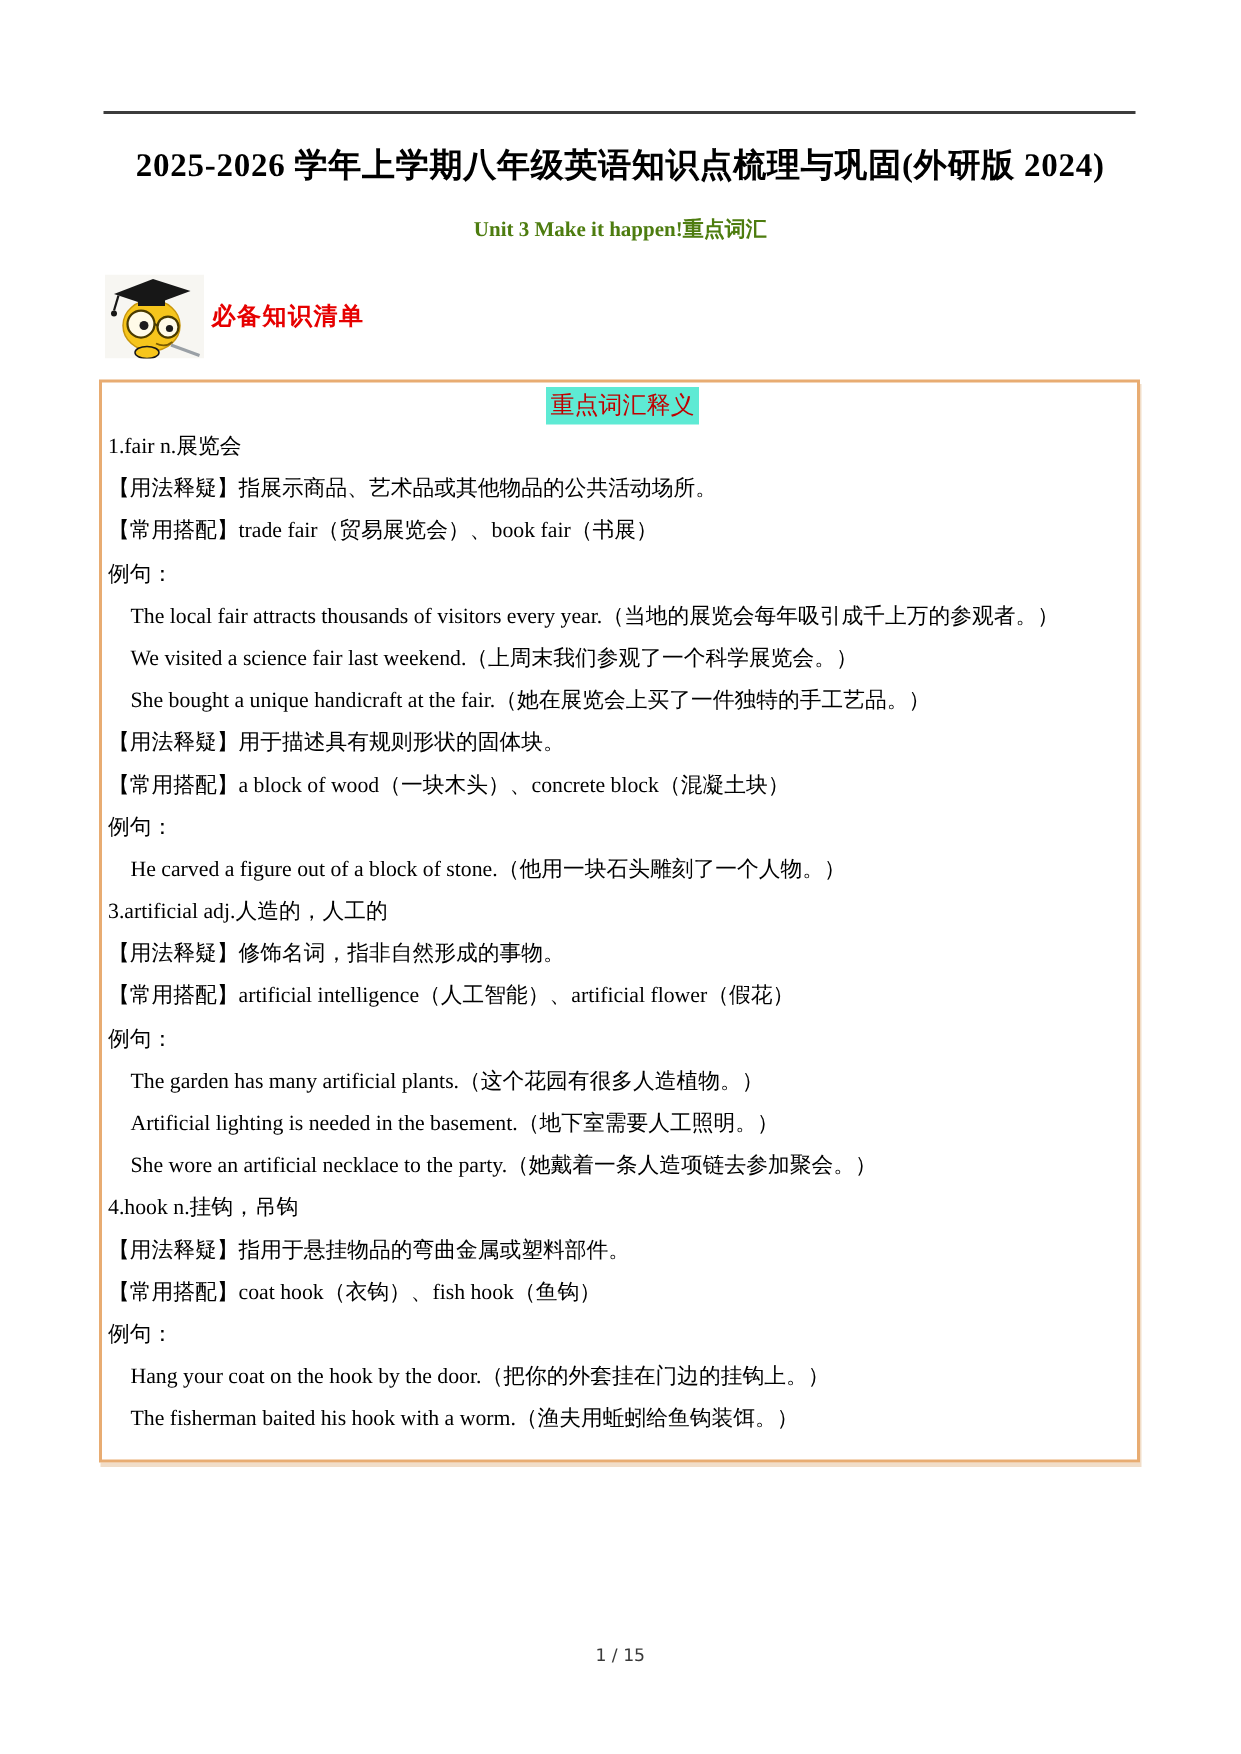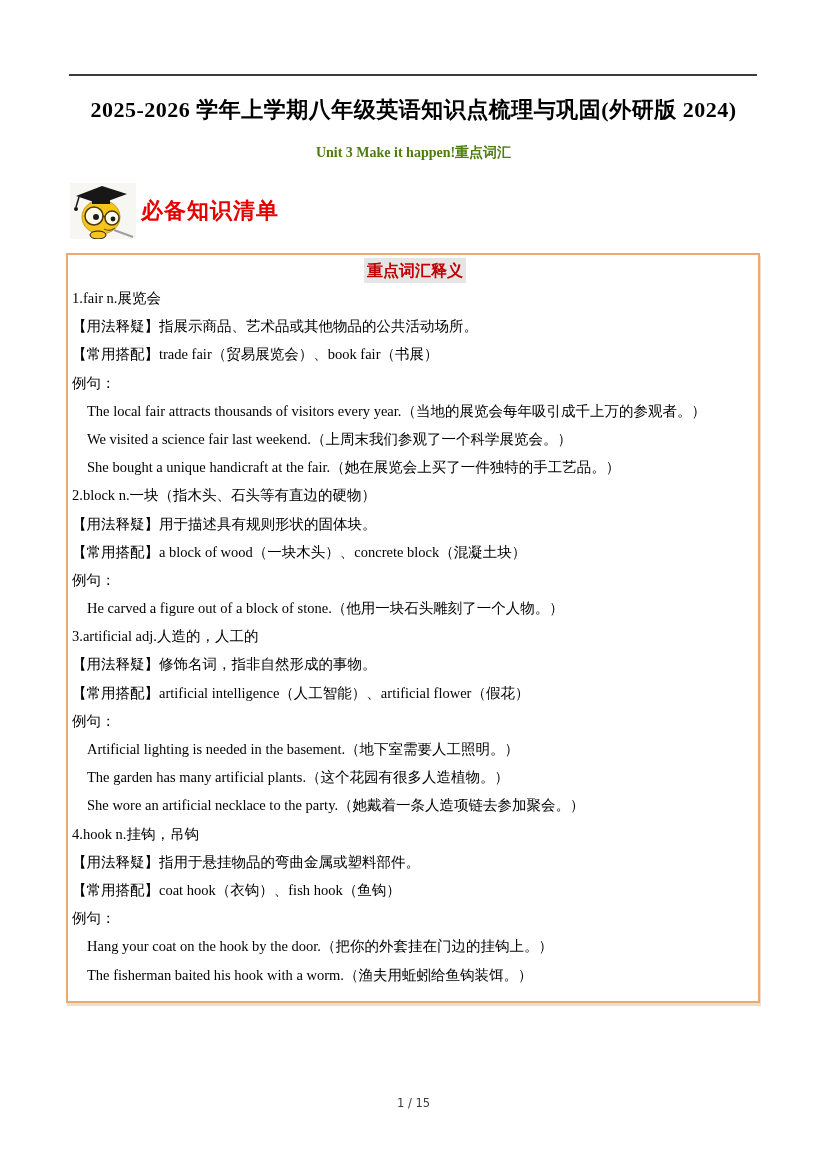--- a/index.html
+++ b/index.html
@@ -26,36 +26,36 @@
     margin:0; text-align:center;
     font-size:14px; font-weight:bold; color:#4d7c0f;
   }
   .section-row {
     position:absolute; top:183px; left:70px;
     display:flex; align-items:center; gap:5px; height:56px;
   }
   .mascot { width:66px; height:56px; display:inline-block; }
   .mascot svg { width:66px; height:56px; display:block; }
   .section-text {
-    font-size:22px; font-weight:bold; color:#e60000;
+    font-size:16px; font-weight:bold; color:#e60000;
     letter-spacing:1px;
   }
   .content-box {
     position:absolute; top:253px; left:66px;
     width:686px;
     border:2px solid #e8ac72;
     background:#ffffff;
     padding:2px 0 12px 4px;
     box-shadow:1px 3px 0 #f1ddc8;
   }
   .box-title-row { text-align:center; height:27px; line-height:27px; }
   .box-title {
     display:inline-block;
-    background:#e5e5e5; color:#c00000;
-    font-weight:bold; font-size:16px;
+    background:#5eead4; color:#c00000;
+    font-weight:normal; font-size:16px;
     line-height:23px; padding:1px 3px;
   }
   .line {
     margin:0; padding:0;
     font-size:14.5px;
     height:28.2px; line-height:28.2px;
     white-space:nowrap; overflow:hidden;
   }
   .example { padding-left:15px; }
   .page-footer {
@@ -104,32 +104,31 @@
     </div>
 
     <p class="line">1.fair n.展览会</p>
     <p class="line">【用法释疑】指展示商品、艺术品或其他物品的公共活动场所。</p>
     <p class="line">【常用搭配】trade fair（贸易展览会）、book fair（书展）</p>
     <p class="line">例句：</p>
     <p class="line example">The local fair attracts thousands of visitors every year.（当地的展览会每年吸引成千上万的参观者。）</p>
     <p class="line example">We visited a science fair last weekend.（上周末我们参观了一个科学展览会。）</p>
     <p class="line example">She bought a unique handicraft at the fair.（她在展览会上买了一件独特的手工艺品。）</p>
 
-    <p class="line">2.block n.一块（指木头、石头等有直边的硬物）</p>
     <p class="line">【用法释疑】用于描述具有规则形状的固体块。</p>
     <p class="line">【常用搭配】a block of wood（一块木头）、concrete block（混凝土块）</p>
     <p class="line">例句：</p>
     <p class="line example">He carved a figure out of a block of stone.（他用一块石头雕刻了一个人物。）</p>
 
     <p class="line">3.artificial adj.人造的，人工的</p>
     <p class="line">【用法释疑】修饰名词，指非自然形成的事物。</p>
     <p class="line">【常用搭配】artificial intelligence（人工智能）、artificial flower（假花）</p>
     <p class="line">例句：</p>
+    <p class="line example">The garden has many artificial plants.（这个花园有很多人造植物。）</p>
     <p class="line example">Artificial lighting is needed in the basement.（地下室需要人工照明。）</p>
-    <p class="line example">The garden has many artificial plants.（这个花园有很多人造植物。）</p>
     <p class="line example">She wore an artificial necklace to the party.（她戴着一条人造项链去参加聚会。）</p>
 
     <p class="line">4.hook n.挂钩，吊钩</p>
     <p class="line">【用法释疑】指用于悬挂物品的弯曲金属或塑料部件。</p>
     <p class="line">【常用搭配】coat hook（衣钩）、fish hook（鱼钩）</p>
     <p class="line">例句：</p>
     <p class="line example">Hang your coat on the hook by the door.（把你的外套挂在门边的挂钩上。）</p>
     <p class="line example">The fisherman baited his hook with a worm.（渔夫用蚯蚓给鱼钩装饵。）</p>
   </div>
 

